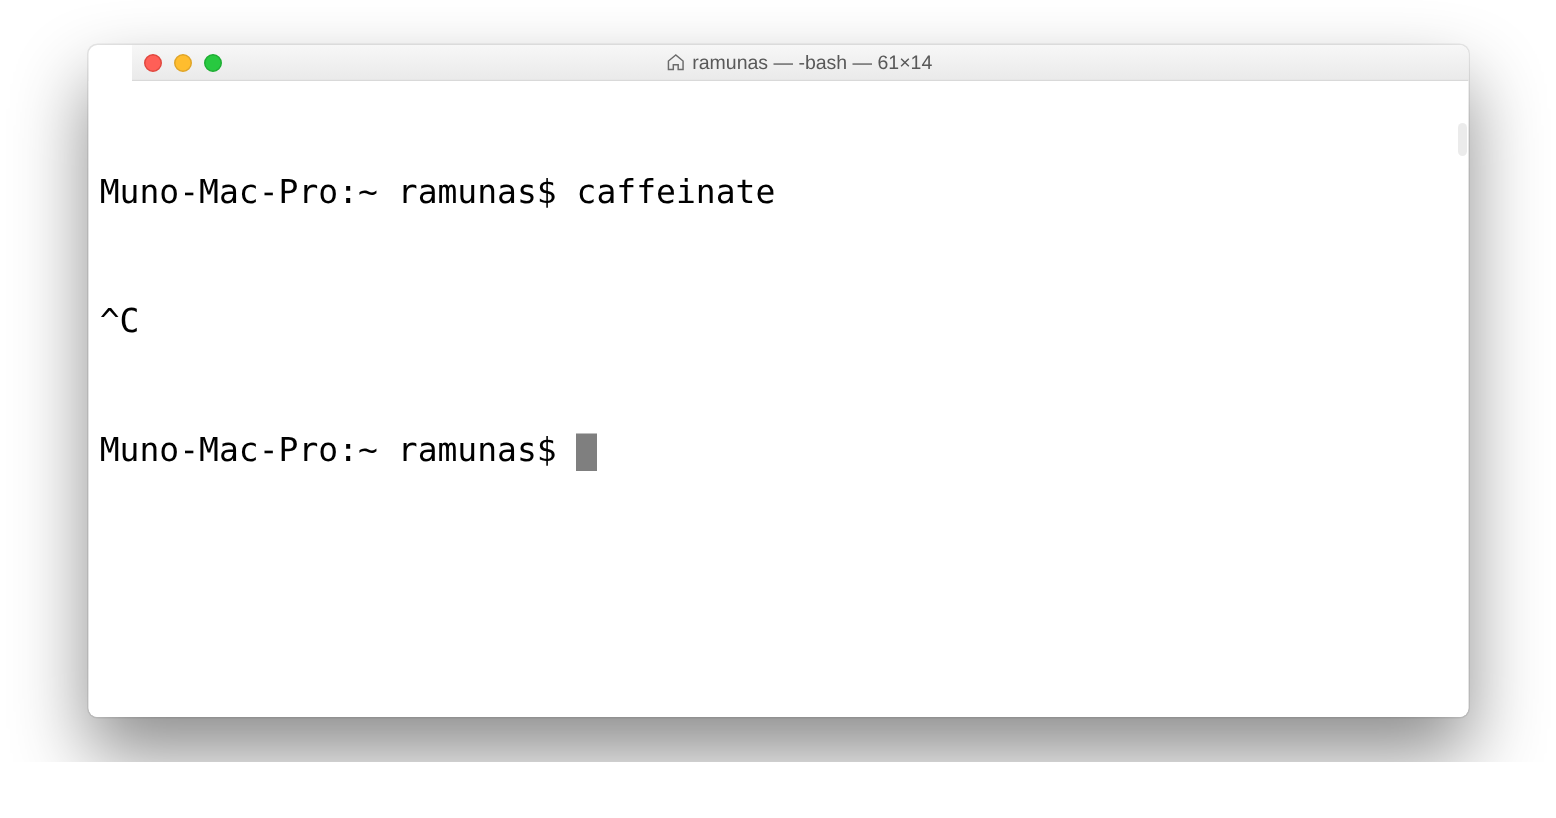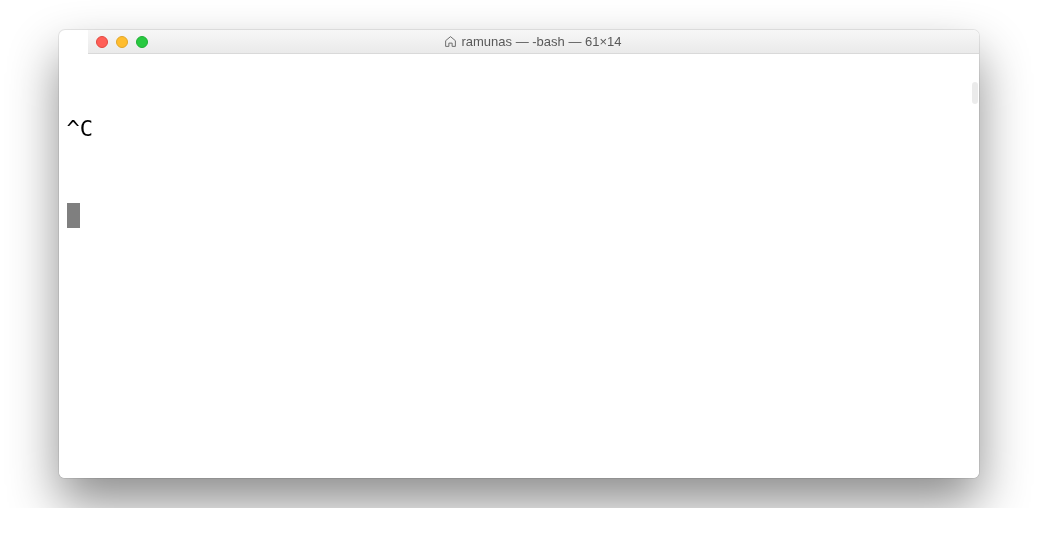--- a/index.html
+++ b/index.html
@@ -118,17 +118,18 @@
     <div class="title-wrap">
       <span class="home-icon">
         <svg width="13" height="13" viewBox="0 0 16 16">
           <path d="M8 2 L2 7 L2 14 L6 14 L6 10 L10 10 L10 14 L14 14 L14 7 Z" fill="none" stroke="#6b6b6b" stroke-width="1.2"></path>
         </svg>
       </span>
       <span>ramunas — -bash — 61×14</span>
     </div>
   </div>
   <div class="terminal-body">
+    <div class="line">Muno-Mac-Pro:~ ramunas$ caffeinate</div>
     <div class="line">^C</div>
-    <div class="line"><span class="cursor-block"></span></div>
+    <div class="line"><span>Muno-Mac-Pro:~ ramunas$ </span><span class="cursor-block"></span></div>
     <div class="scrollbar"></div>
   </div>
 </div>
 
 </body></html>

